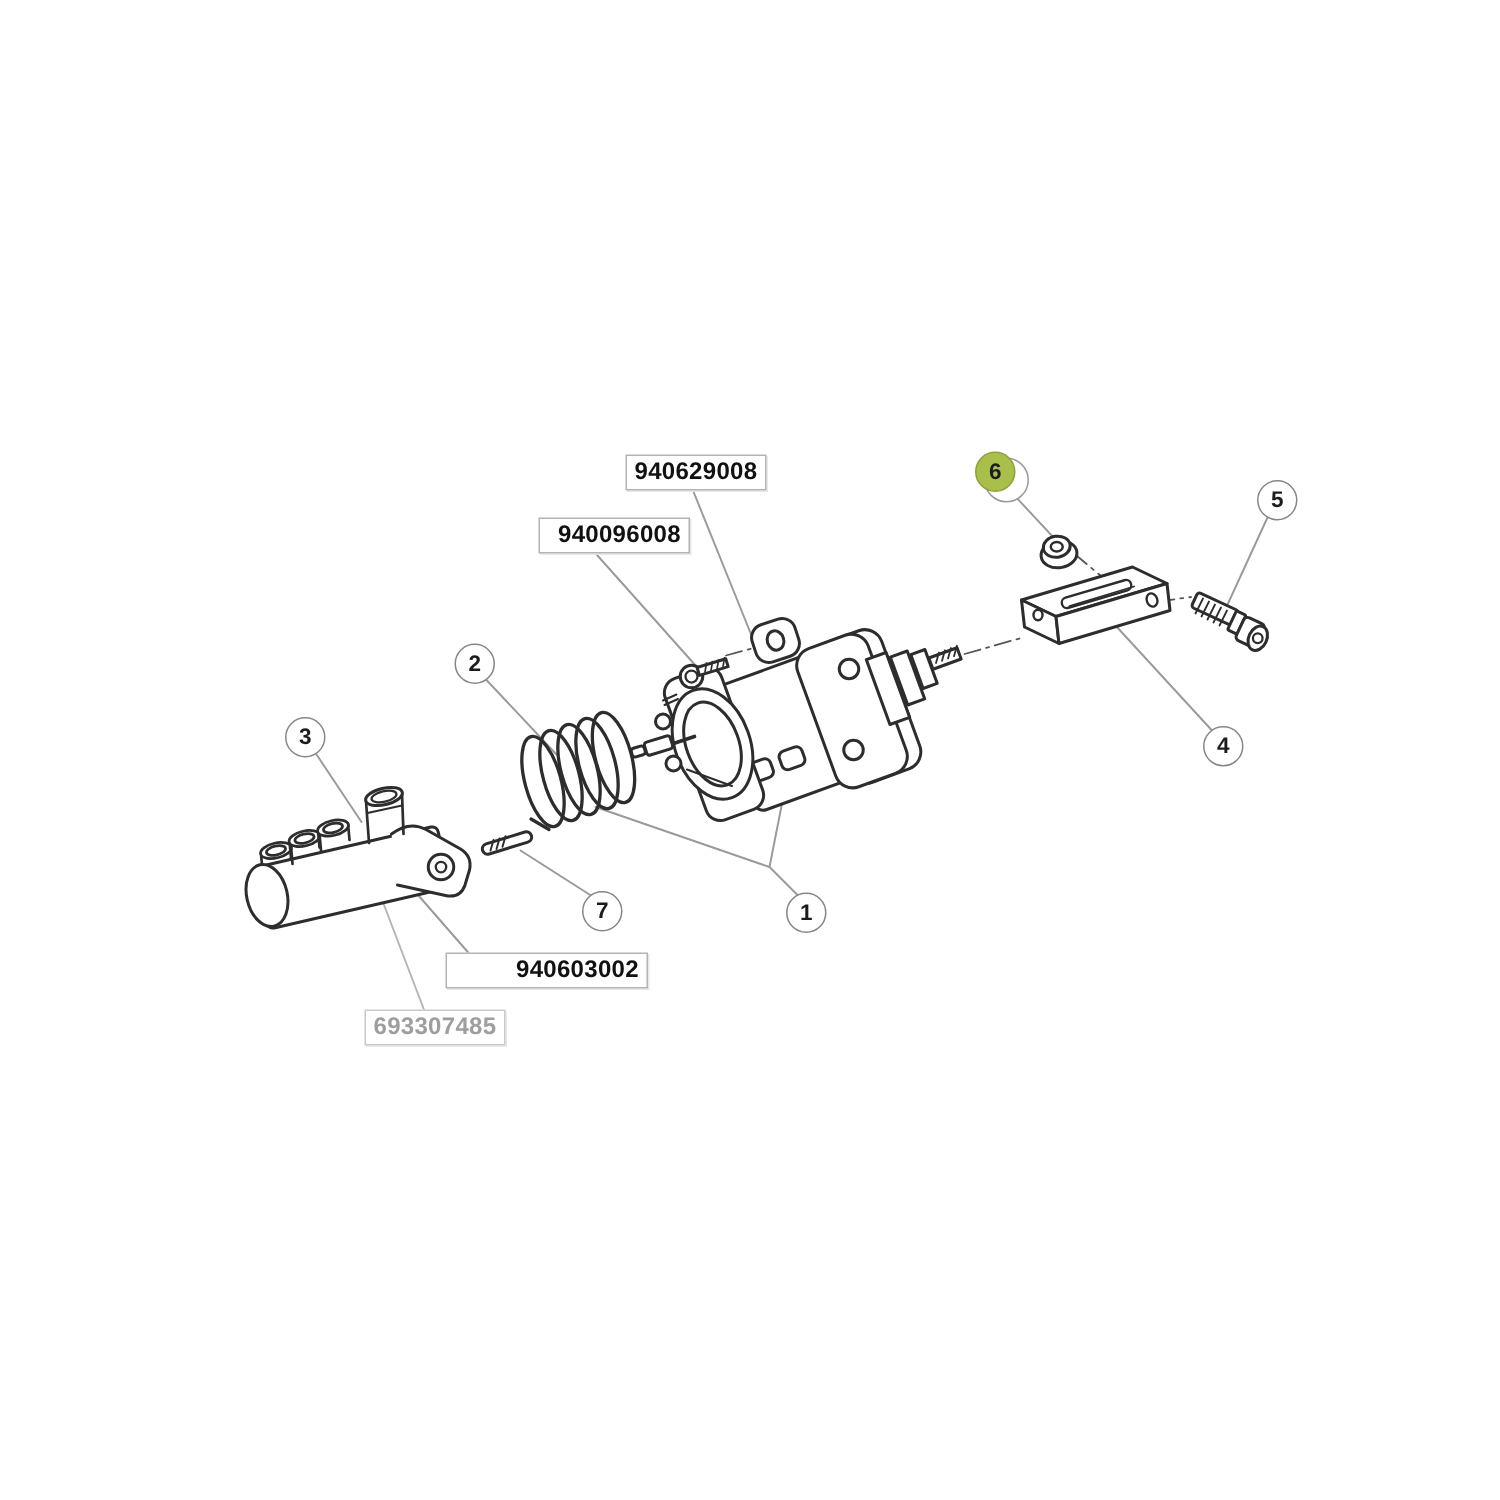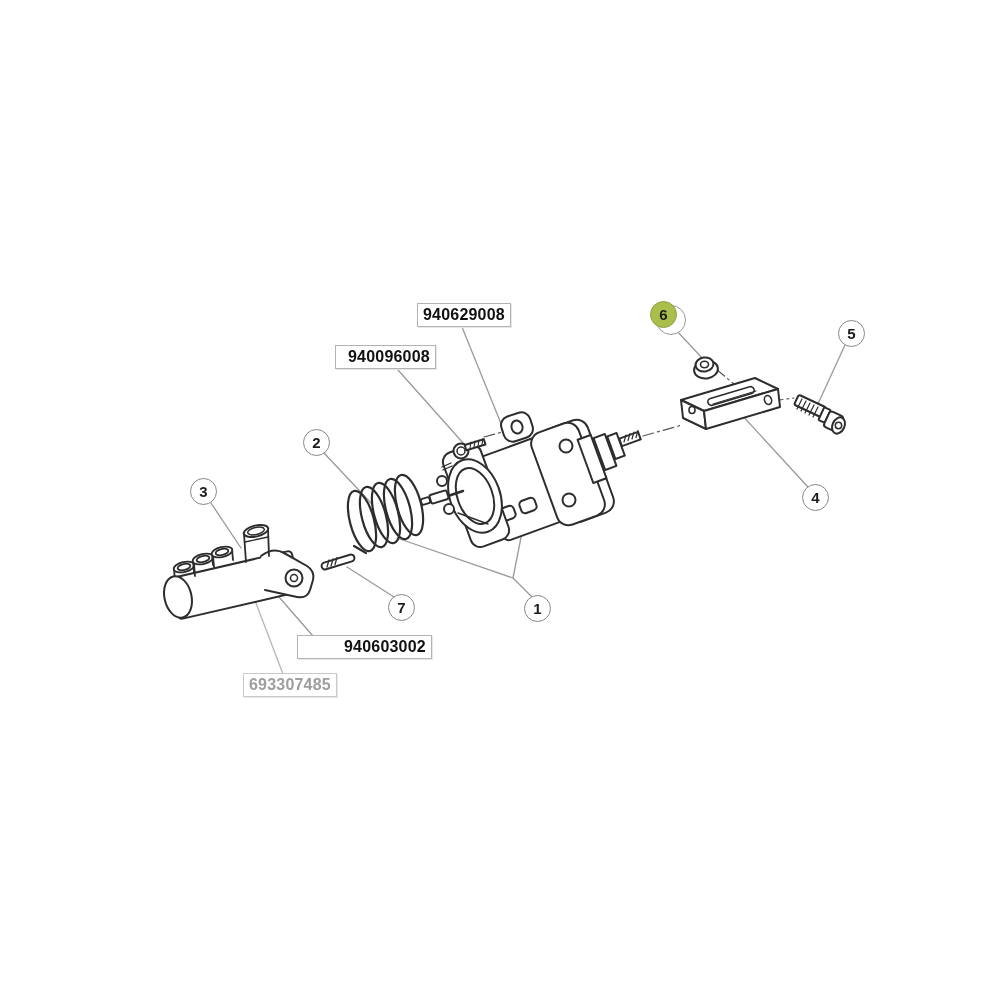--- a/index.html
+++ b/index.html
@@ -182,21 +182,21 @@
       <path d="M 787,399 L 782,409 M 791,401 L 786,411 M 795,403 L 790,413 M 799,405 L 794,415 M 803,407 L 798,417" stroke-width="1.2"></path>
       <rect x="806" y="408" width="7" height="14" rx="1" transform="rotate(25 809.5 415)"></rect>
       <rect x="811" y="413" width="15" height="17" rx="3" transform="rotate(25 818.5 421.5)"></rect>
       <ellipse cx="823.5" cy="425.5" rx="6" ry="8.5" transform="rotate(25 823.5 425.5)"></ellipse>
       <circle cx="823.5" cy="425.5" r="3.2" stroke-width="1.5"></circle>
     </g>
   </svg>
 
   <div class="part-label" style="left:402px;top:303px;">940629008</div>
 
-  <div class="part-label" style="left:320px;top:345px;padding-left:12px;">940096008</div>
+  <div class="part-label" style="left:344px;top:345px;padding-left:12px;">940096008</div>
 
   <div class="part-label" style="left:282px;top:635px;padding-left:46px;">940603002</div>
 
   <div class="part-label muted" style="left:228px;top:673px;">693307485</div>
 
   <div class="callout" style="left:509px;top:595px;">1</div>
 
   <div class="callout" style="left:288px;top:429px;">2</div>
 
   <div class="callout" style="left:175px;top:478px;">3</div>

